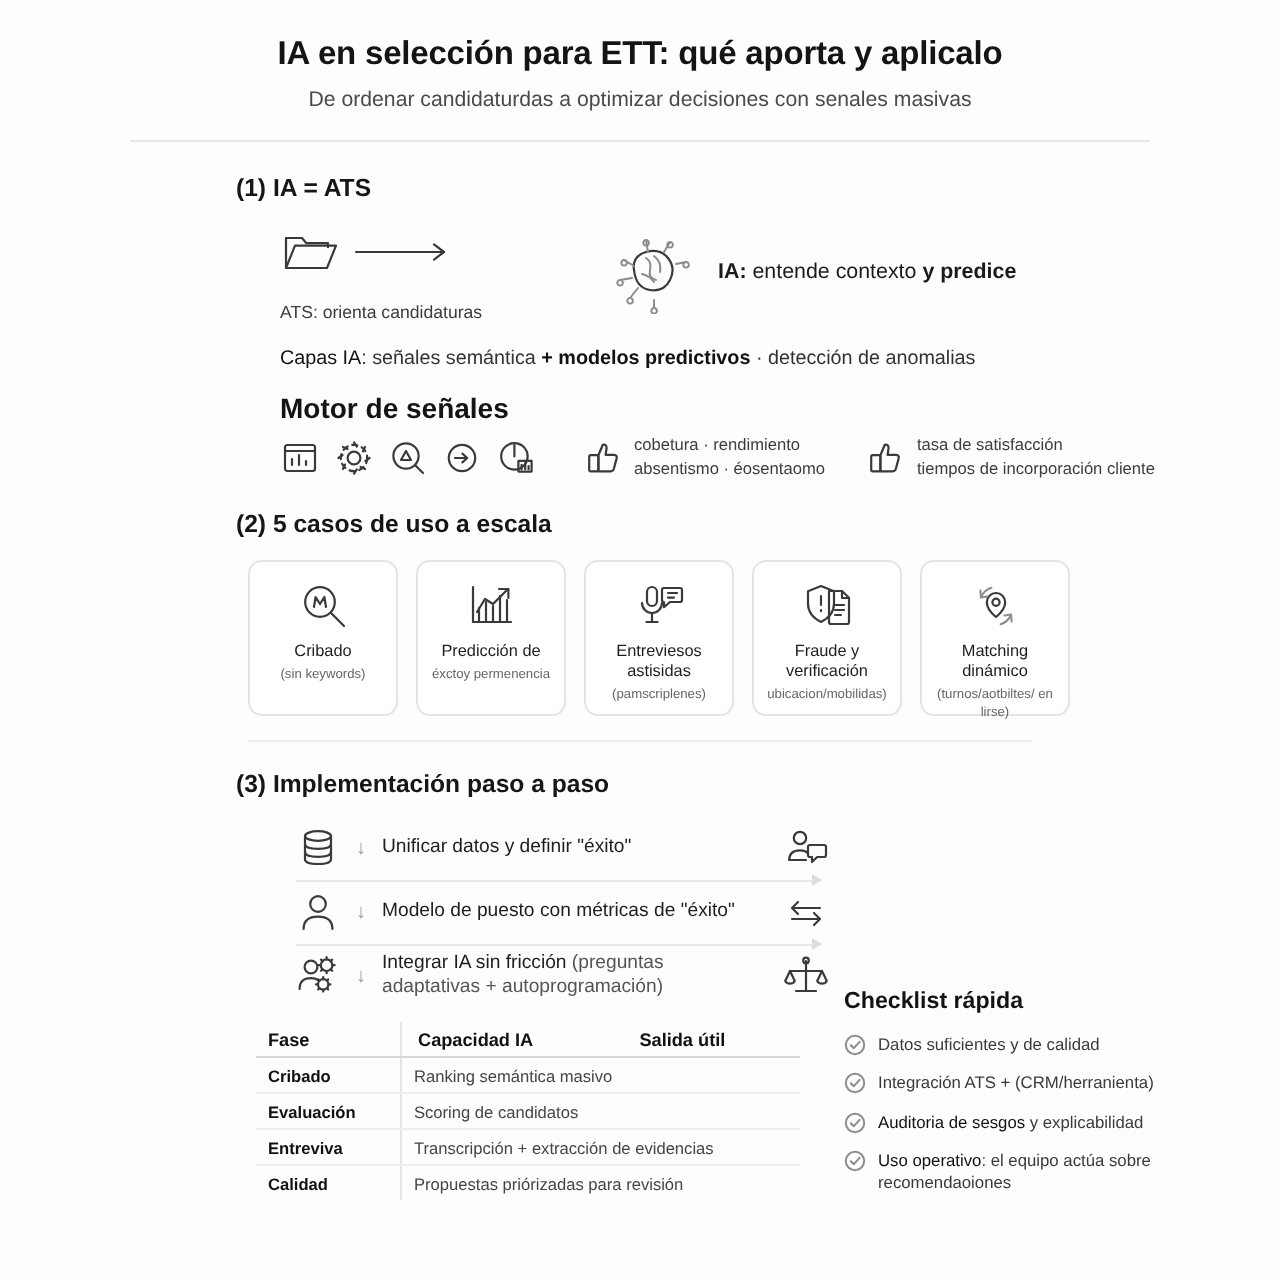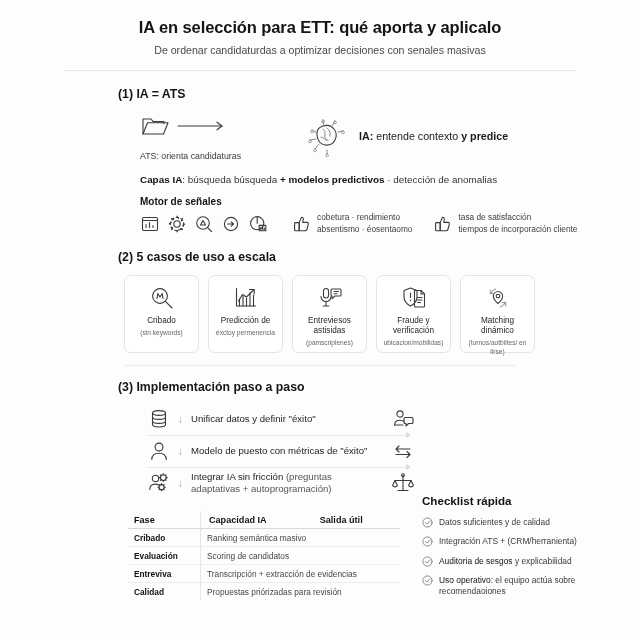--- a/index.html
+++ b/index.html
@@ -74,27 +74,27 @@
   .s1-ia-text { font-size: 10.7px; color: #1b1b1b; white-space: nowrap; }
   .s1-ia-text b { font-weight: bold; }
 
   .capas {
     padding-left: 140px;
     margin-top: 13px;
     font-size: 9.9px;
     color: #333;
     white-space: nowrap;
   }
-  .capas .lbl { font-weight: bold; color: #111; }
+  .capas .lbl { font-weight: normal; color: #111; }
   .capas .mid { font-weight: bold; color: #111; }
 
   .motor-title {
     padding-left: 140px;
     margin-top: 11px;
-    font-size: 10px;
+    font-size: 14px;
     font-weight: bold;
     color: #141414;
   }
   .motor-row {
     display: flex;
     align-items: center;
     padding-left: 140px;
     margin-top: 5px;
     gap: 0;
   }
@@ -290,21 +290,21 @@
           <path class="st-l" d="M22 35 L22 39 M22 39 a1.4 1.4 0 1 0 0.1 0"></path>
         </svg>
       </span>
       <span class="s1-ia-text">
         <b>IA:</b><span> entende contexto </span><b>y predice</b>
       </span>
     </div>
   </div>
 
   <div class="capas">
-    <span class="lbl">Capas IA</span><span>: búsqueda búsqueda </span><span class="mid">+ modelos predictivos</span><span> · detección de anomalias</span>
+    <span class="lbl">Capas IA</span><span>: señales semántica </span><span class="mid">+ modelos predictivos</span><span> · detección de anomalias</span>
   </div>
 
   <div class="motor-title">Motor de señales</div>
 
   <div class="motor-row">
     <div class="motor-icons">
       <span>
         <svg width="20" height="20" viewBox="0 0 20 20">
           <rect class="st" x="2.5" y="3.5" width="15" height="13" rx="1.2"></rect>
           <path class="st" d="M2.5 6.5 H17.5"></path>

